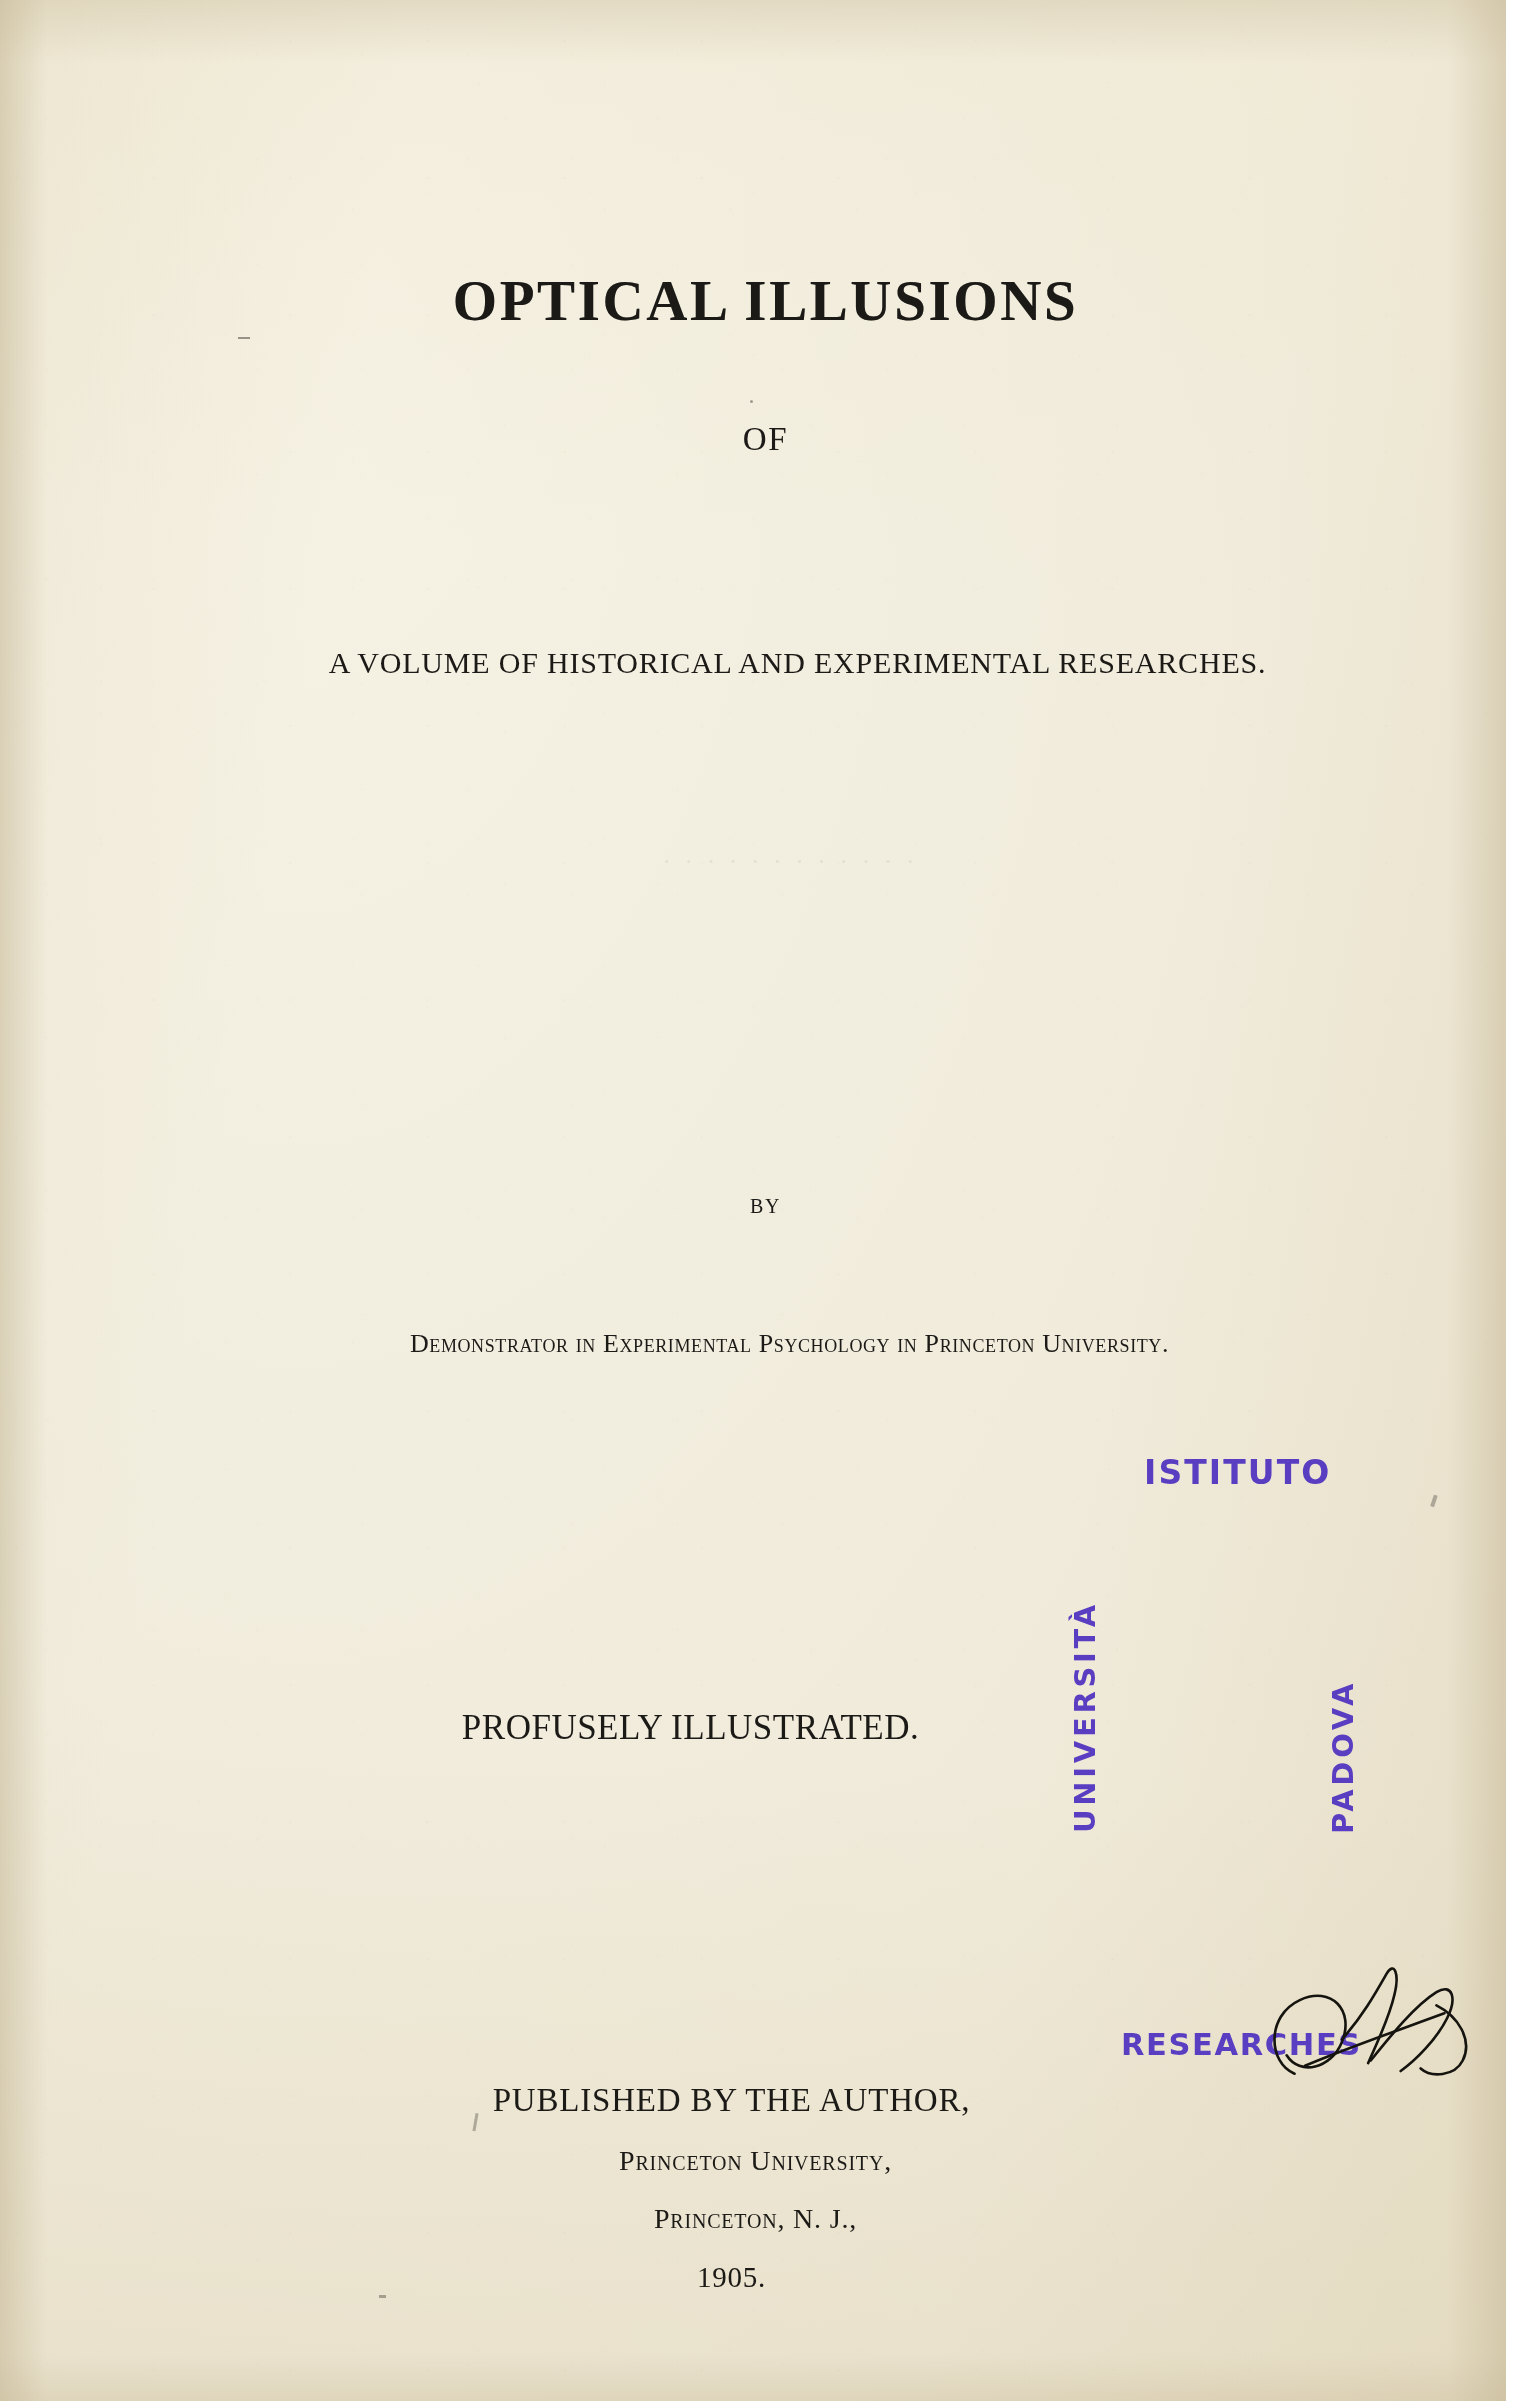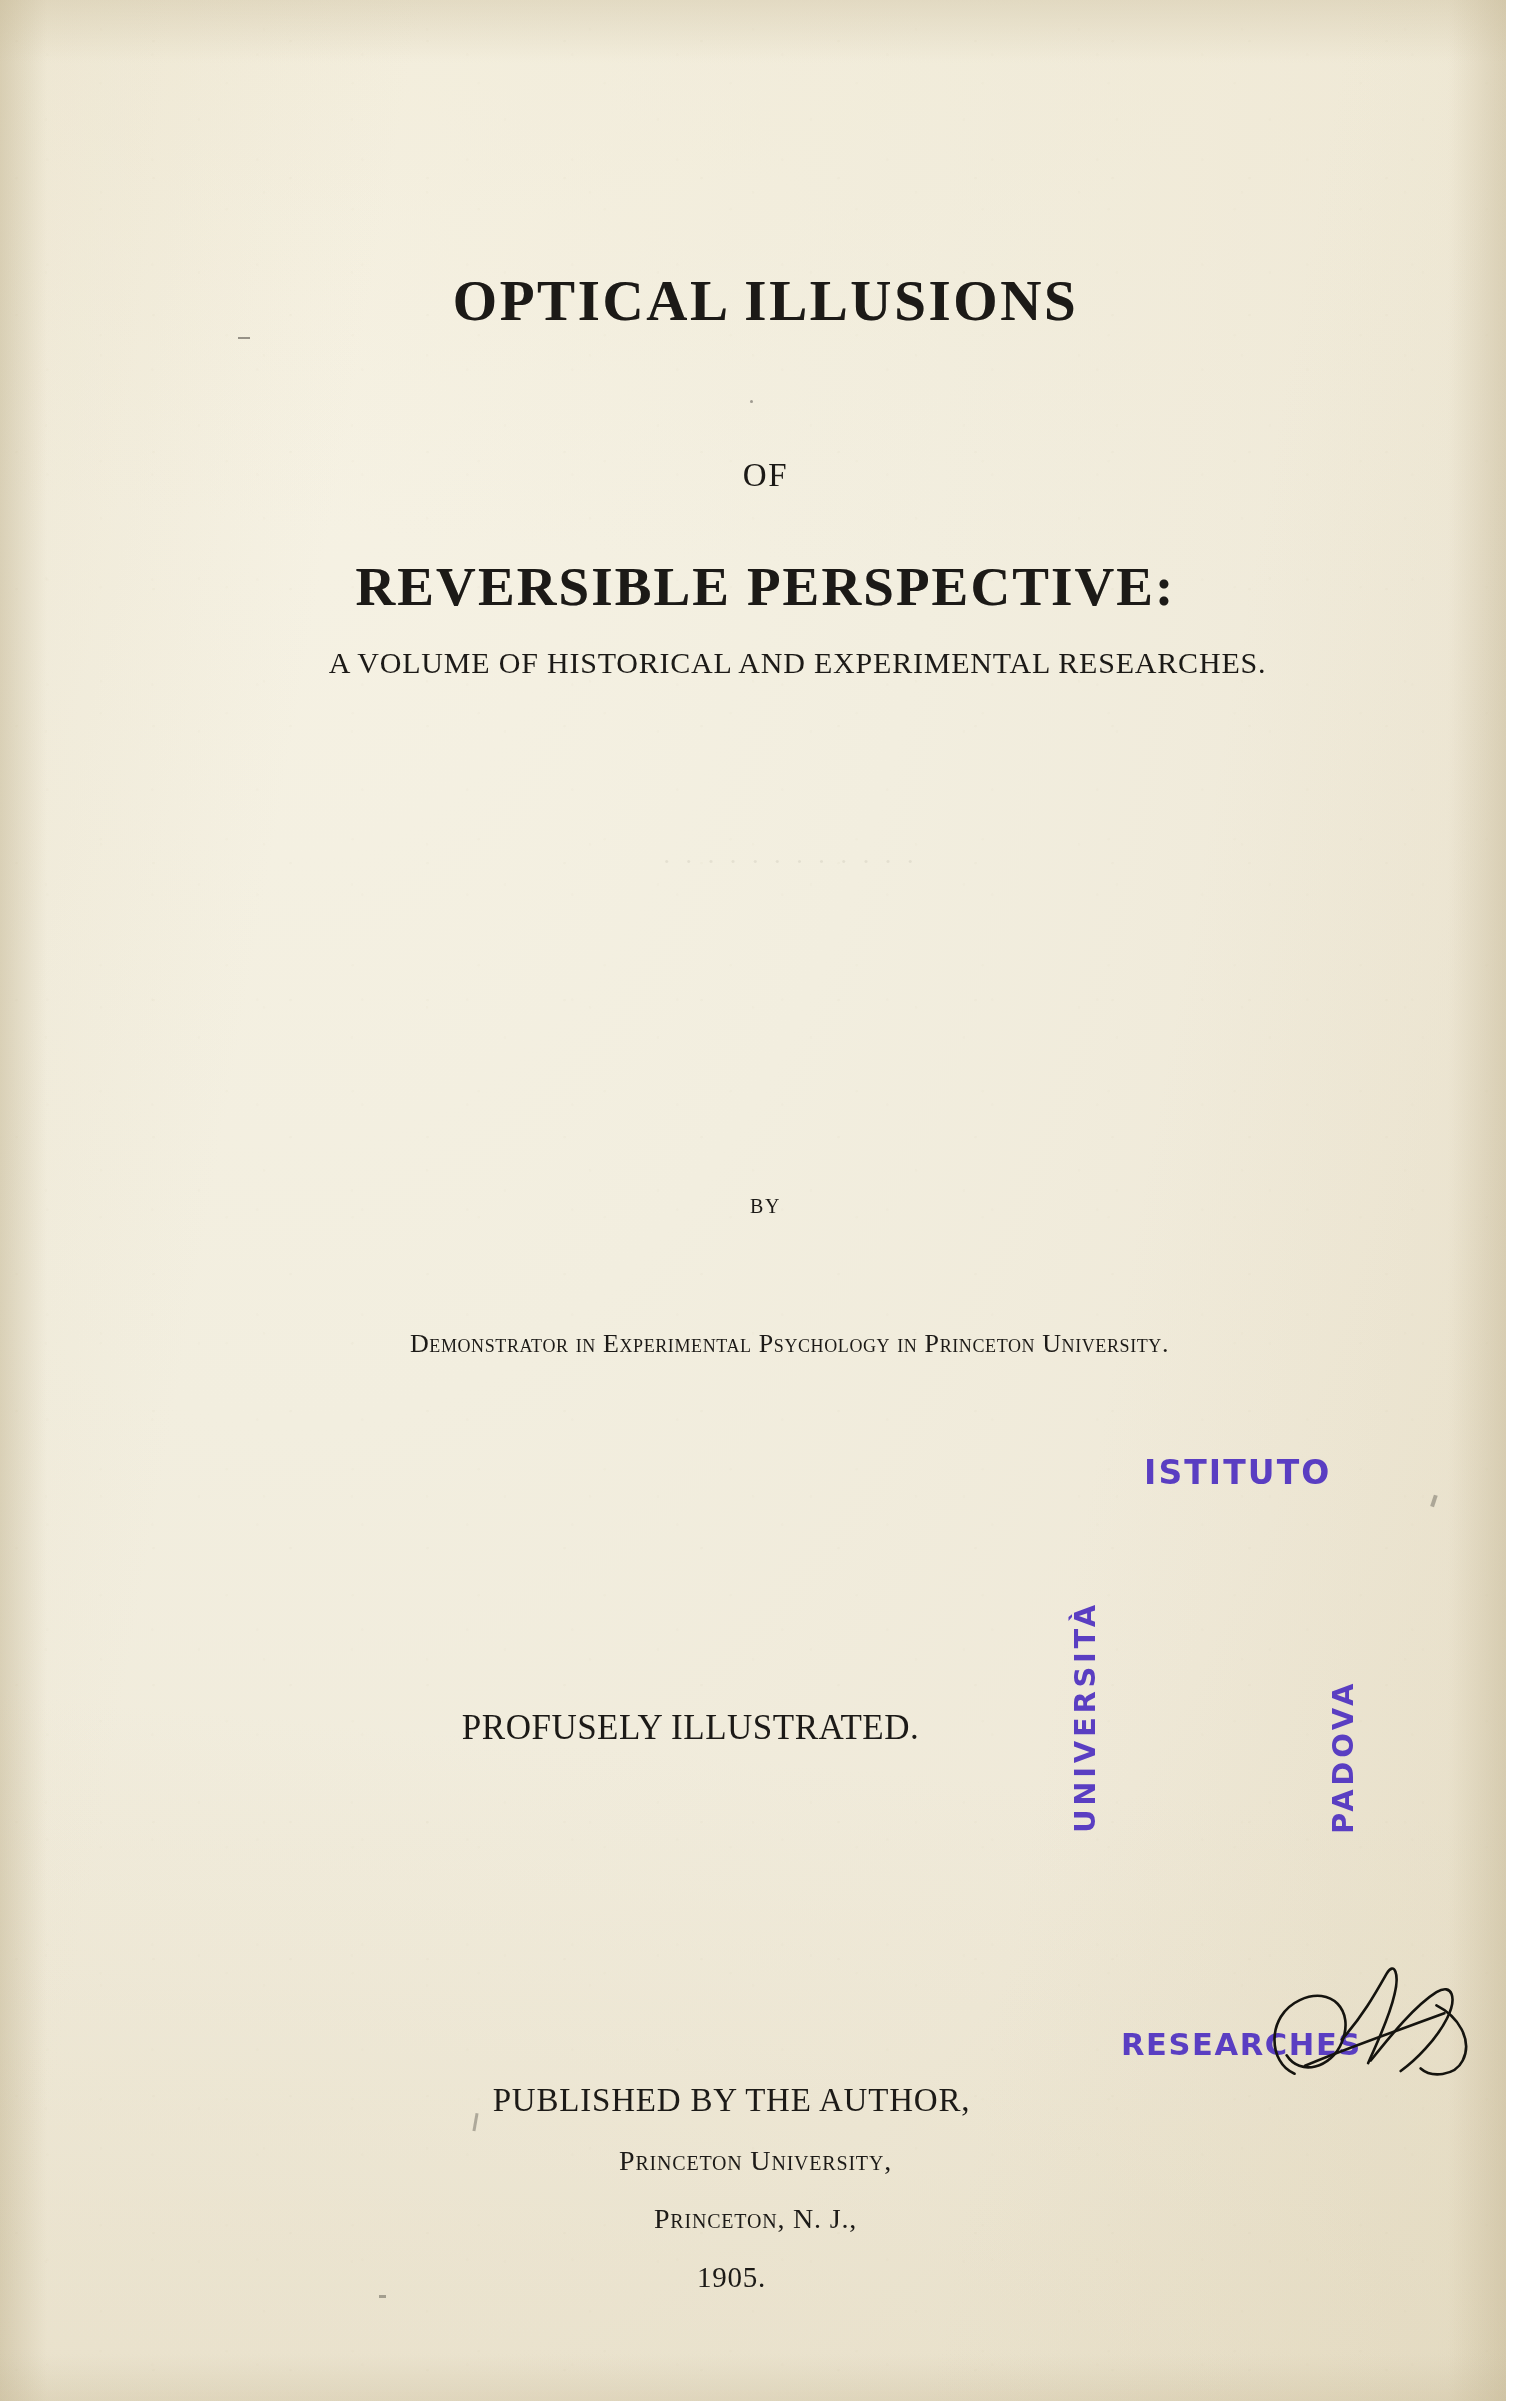--- a/index.html
+++ b/index.html
@@ -84,21 +84,20 @@
     letter-spacing: 2.6px;
     font-weight: 700;
     font-family: "Liberation Serif", serif;
     text-shadow: 0 0 0.5px rgba(30,28,24,0.35);
   }
   .t-of {
     top: 421px;
     font-size: 33px;
     letter-spacing: 1.6px;
     font-weight: 400;
-    margin-top: 36px;
   }
   .t-subtitle {
     top: 555px;
     font-size: 55px;
     letter-spacing: 2.1px;
     font-weight: 700;
     text-shadow: 0 0 0.5px rgba(30,28,24,0.35);
   }
   .t-tagline {
     top: 646px;
@@ -297,21 +296,20 @@
   <div class="paper-grain"></div>
   <div class="edge-shade-left"></div>
   <div class="edge-shade-right"></div>
   <div class="edge-shade-top"></div>
   <div class="edge-shade-bottom"></div>
 
   <div class="ghost">· · · · · · · · · · · ·</div>
 
   <div class="textblock t-main-title">OPTICAL ILLUSIONS</div>
   <div class="textblock t-of">OF</div>
-  <div class="textblock t-subtitle">REVERSIBLE  PERSPECTIVE:</div>
   <div class="textblock t-tagline">A VOLUME OF HISTORICAL AND EXPERIMENTAL RESEARCHES.</div>
 
   <div class="textblock t-by">BY</div>
   <div class="textblock t-affiliation smallcaps">Demonstrator in Experimental Psychology in Princeton University.</div>
 
   <div class="textblock t-illustrated">PROFUSELY ILLUSTRATED.</div>
 
   <div class="textblock t-publisher">PUBLISHED BY THE AUTHOR,</div>
   <div class="textblock t-institution smallcaps">Princeton University,</div>
   <div class="textblock t-city smallcaps">Princeton, N. J.,</div>

